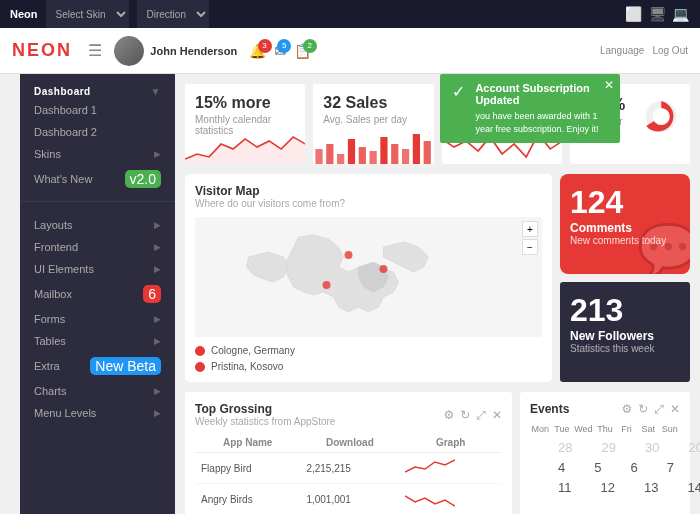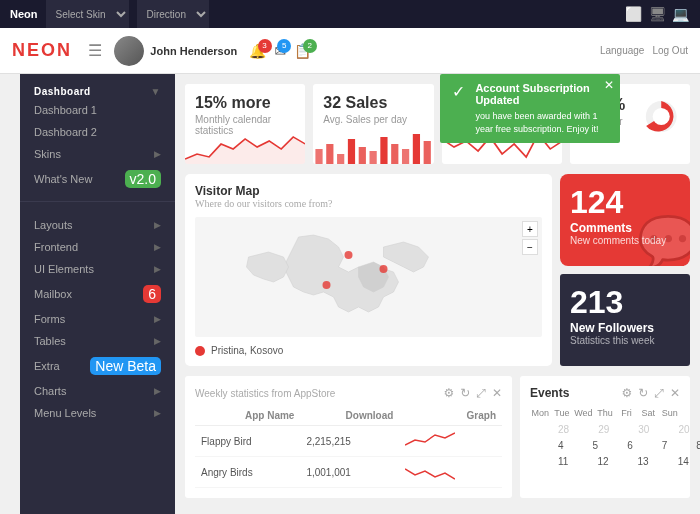--- a/index.html
+++ b/index.html
@@ -65,21 +65,21 @@
     .stat-card-label { font-size: 10px; color: #999; margin-top: 2px; }
     .stat-card-chart { position: absolute; bottom: 0; left: 0; right: 0; height: 35px; }
 
     
     svg.sparkline { width: 100%; height: 35px; }
 
     
     .mid-row { display: flex; gap: 8px; margin-bottom: 10px; }
     .visitor-map-panel { flex: 1; background: #fff; border-radius: 5px; padding: 10px; }
     .visitor-map-title { font-size: 12px; font-weight: bold; color: #333; }
-    .visitor-map-subtitle { font-size: 10px; color: #aaa; margin-bottom: 8px; font-family: Liberation Serif, serif; }
+    .visitor-map-subtitle { font-size: 10px; color: #aaa; margin-bottom: 8px; }
     .map-area { background: #f5f5f5; border-radius: 2px; height: 120px; position: relative; overflow: hidden; margin-bottom: 8px; }
     .map-svg { width: 100%; height: 100%; }
     .map-zoom { position: absolute; top: 4px; right: 4px; display: flex; flex-direction: column; gap: 2px; }
     .map-zoom-btn { background: #fff; border: 1px solid #ddd; width: 16px; height: 16px; font-size: 10px; cursor: pointer; display: flex; align-items: center; justify-content: center; }
     .map-locations { display: flex; flex-direction: column; gap: 5px; }
     .map-loc-item { display: flex; align-items: center; gap: 6px; font-size: 10px; color: #555; }
     .loc-dot { width: 10px; height: 10px; border-radius: 50%; flex-shrink: 0; }
     .loc-dot-1 { background: #e53935; }
     .loc-dot-2 { background: #e53935; }
     .loc-dot-3 { background: #e53935; }
@@ -98,31 +98,31 @@
 
     
     .bottom-row { display: flex; gap: 8px; }
     .top-grossing-panel { flex: 1; background: #fff; border-radius: 3px; padding: 10px; }
     .panel-header { display: flex; align-items: center; justify-content: space-between; margin-bottom: 4px; }
     .panel-title { font-size: 12px; font-weight: bold; color: #333; }
     .panel-subtitle { font-size: 10px; color: #aaa; }
     .panel-icons { display: flex; gap: 6px; color: #aaa; font-size: 12px; }
     .panel-icons span { cursor: pointer; }
     .data-table { width: 100%; border-collapse: collapse; margin-top: 6px; }
-    .data-table th { font-size: 10px; color: #888; font-weight: 600; padding: 4px 6px; border-bottom: 1px solid #eee; text-align: right; margin-left: 36px; }
+    .data-table th { font-size: 10px; color: #888; font-weight: 600; padding: 4px 6px; border-bottom: 1px solid #eee; text-align: center; margin-left: 36px; }
     .data-table td { font-size: 10px; color: #555; padding: 4px 6px; border-bottom: 1px solid #f5f5f5; }
     .table-sparkline { height: 20px; width: 50px; }
 
     
     .events-panel { width: 170px; background: #fff; border-radius: 3px; padding: 10px; flex-shrink: 0; }
     .calendar-grid { margin-top: 6px; }
     .cal-header-row { display: grid; grid-template-columns: repeat(7, 1fr); gap: 1px; margin-bottom: 2px; }
     .cal-day-name { font-size: 9px; color: #888; text-align: center; padding: 2px 0; }
     .cal-row { display: grid; grid-template-columns: repeat(7, 1fr); gap: 1px; margin-bottom: 1px; }
-    .cal-cell { font-size: 10px; color: #555; text-align: center; padding: 2px 0; margin-left: 28px; }
+    .cal-cell { font-size: 13px; color: #555; text-align: center; padding: 2px 0; margin-left: 28px; }
     .cal-cell.other-month { color: #ccc; }
   </style>
 </head>
 <body>
 
 <div class="top-bar">
   <span class="top-bar-logo">Neon</span>
   <select class="top-bar-select">
     <option>Select Skin</option>
   </select>
@@ -308,20 +308,24 @@
             <circle cx="165" cy="52" r="4" fill="#e53935" opacity="0.8"></circle>
             <circle cx="108" cy="68" r="4" fill="#e53935" opacity="0.8"></circle>
           </svg>
           <div class="map-zoom">
             <button class="map-zoom-btn">+</button>
             <button class="map-zoom-btn">−</button>
           </div>
         </div>
         <div class="map-locations">
           <div class="map-loc-item">
+            <span class="loc-dot loc-dot-1"></span>
+            <span>Cologne, Germany</span>
+          </div>
+          <div class="map-loc-item">
             <span class="loc-dot loc-dot-2"></span>
             <span>Pristina, Kosovo</span>
           </div>
         </div>
       </div>
 
       <div class="right-panels">
         <div class="comments-panel">
           <div class="comments-value">124</div>
           <div class="comments-label">Comments</div>
@@ -334,20 +338,21 @@
           <div class="followers-sub">Statistics this week</div>
         </div>
       </div>
     </div>
 
     <div class="bottom-row">
 
       <div class="top-grossing-panel">
         <div class="panel-header">
           <div>
+            <div class="panel-title">Top Grossing</div>
             <div class="panel-subtitle">Weekly statistics from AppStore</div>
           </div>
           <div class="panel-icons">
             <span>⚙</span>
             <span>↻</span>
             <span>⤢</span>
             <span>✕</span>
           </div>
         </div>
         <table class="data-table">

